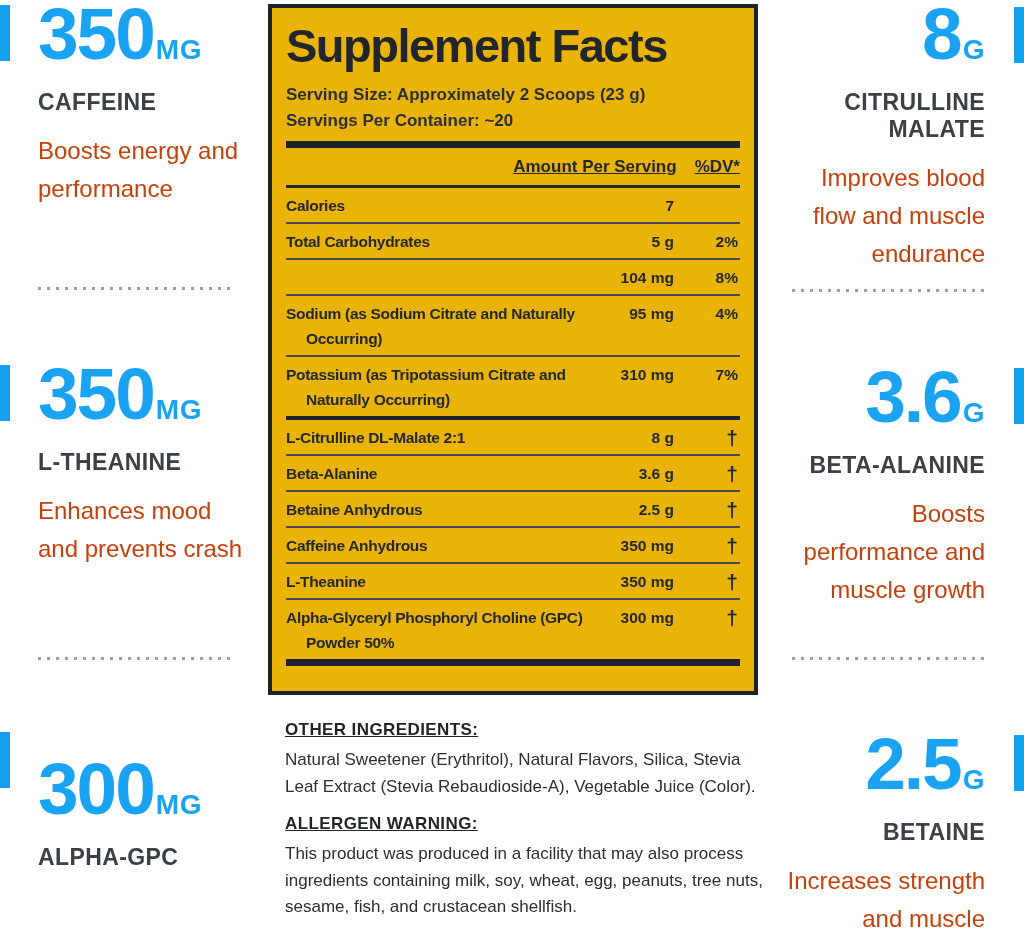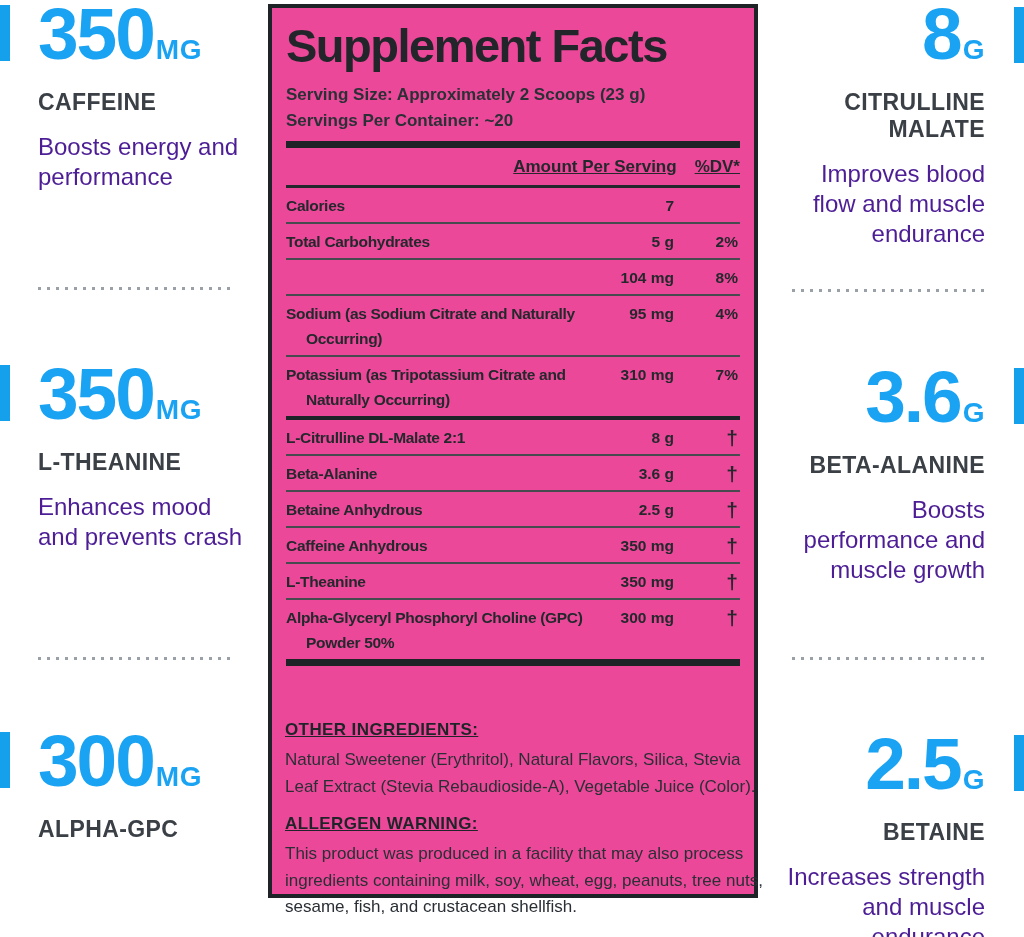--- a/index.html
+++ b/index.html
@@ -14,33 +14,33 @@
 
   
   .stat { position:absolute; }
   .stat.left  { left:38px;  text-align:left;  width:220px; }
   .stat.right { right:39px; text-align:right; width:230px; }
   .stat-number { display:flex; align-items:baseline; line-height:62px; white-space:nowrap; }
   .stat.right .stat-number { justify-content:flex-end; }
   .stat-number .num  { font-size:73px; font-weight:bold; color:#1ba3f3; letter-spacing:-2px; }
   .stat-number .unit { font-size:28px; font-weight:bold; color:#1ba3f3; letter-spacing:0.5px; margin-left:2px; }
   .stat-label { margin-top:8px; font-size:23px; font-weight:bold; color:#3a4046; letter-spacing:0.4px; }
-  .stat-desc  { margin-top:16px; font-size:24px; line-height:30px; color:#4c1d95; }
+  .stat-desc  { margin-top:16px; font-size:24px; line-height:38px; color:#c2410c; }
   .stat.left  .stat-desc { width:215px; }
   .stat.right .stat-desc { width:205px; margin-left:auto; }
 
   
   .dots { position:absolute; height:3px;
           background:repeating-linear-gradient(90deg,#99a0a7 0 3px,transparent 3px 9px); }
   .dots.l { left:38px; width:193px; }
   .dots.r { right:39px; width:193px; }
 
   
-  .panel { position:absolute; left:268px; top:4px; width:490px; height:894px;
-           background:#ec4899; border:4px solid #1e2328; padding:10px 14px; overflow:hidden; }
+  .panel { position:absolute; left:268px; top:4px; width:490px; height:691px;
+           background:#eab308; border:4px solid #1e2328; padding:10px 14px; overflow:hidden; }
   .panel-title { font-size:47px; font-weight:bold; color:#22262b; letter-spacing:-1.5px;
                  line-height:52px; margin:2px 0 10px 0; }
   .serving-line { font-size:17px; font-weight:bold; color:#2b3036; line-height:26px; }
   .bar-thick { height:7px; background:#1e2328; margin-top:7px; }
   .bar-mid   { height:4px; background:#1e2328; }
   .thead { display:flex; justify-content:flex-end; align-items:baseline; gap:18px;
            padding:9px 0 8px 0; font-size:17px; font-weight:bold; color:#24282d;text-decoration:underline; }
   .thead-sep { height:3px; background:#24282d; }
   .srow { display:flex; align-items:flex-start; padding:5px 0 4px 0; }
   .srow + .srow { border-top:2px solid #474b50; }
@@ -79,21 +79,21 @@
   <div class="dots l" style="top:287px"></div>
   <div class="stat left" style="top:363px">
     <div class="stat-number">
       <span class="num">350</span>
       <span class="unit">MG</span>
     </div>
     <div class="stat-label">L-THEANINE</div>
     <div class="stat-desc">Enhances mood and prevents crash</div>
   </div>
   <div class="dots l" style="top:657px"></div>
-  <div class="stat left" style="top:730px">
+  <div class="stat left" style="top:758px">
     <div class="stat-number">
       <span class="num">300</span>
       <span class="unit">MG</span>
     </div>
     <div class="stat-label">ALPHA-GPC</div>
   </div>
 
   <div class="stat right" style="top:3px">
     <div class="stat-number">
       <span class="num">8</span>

